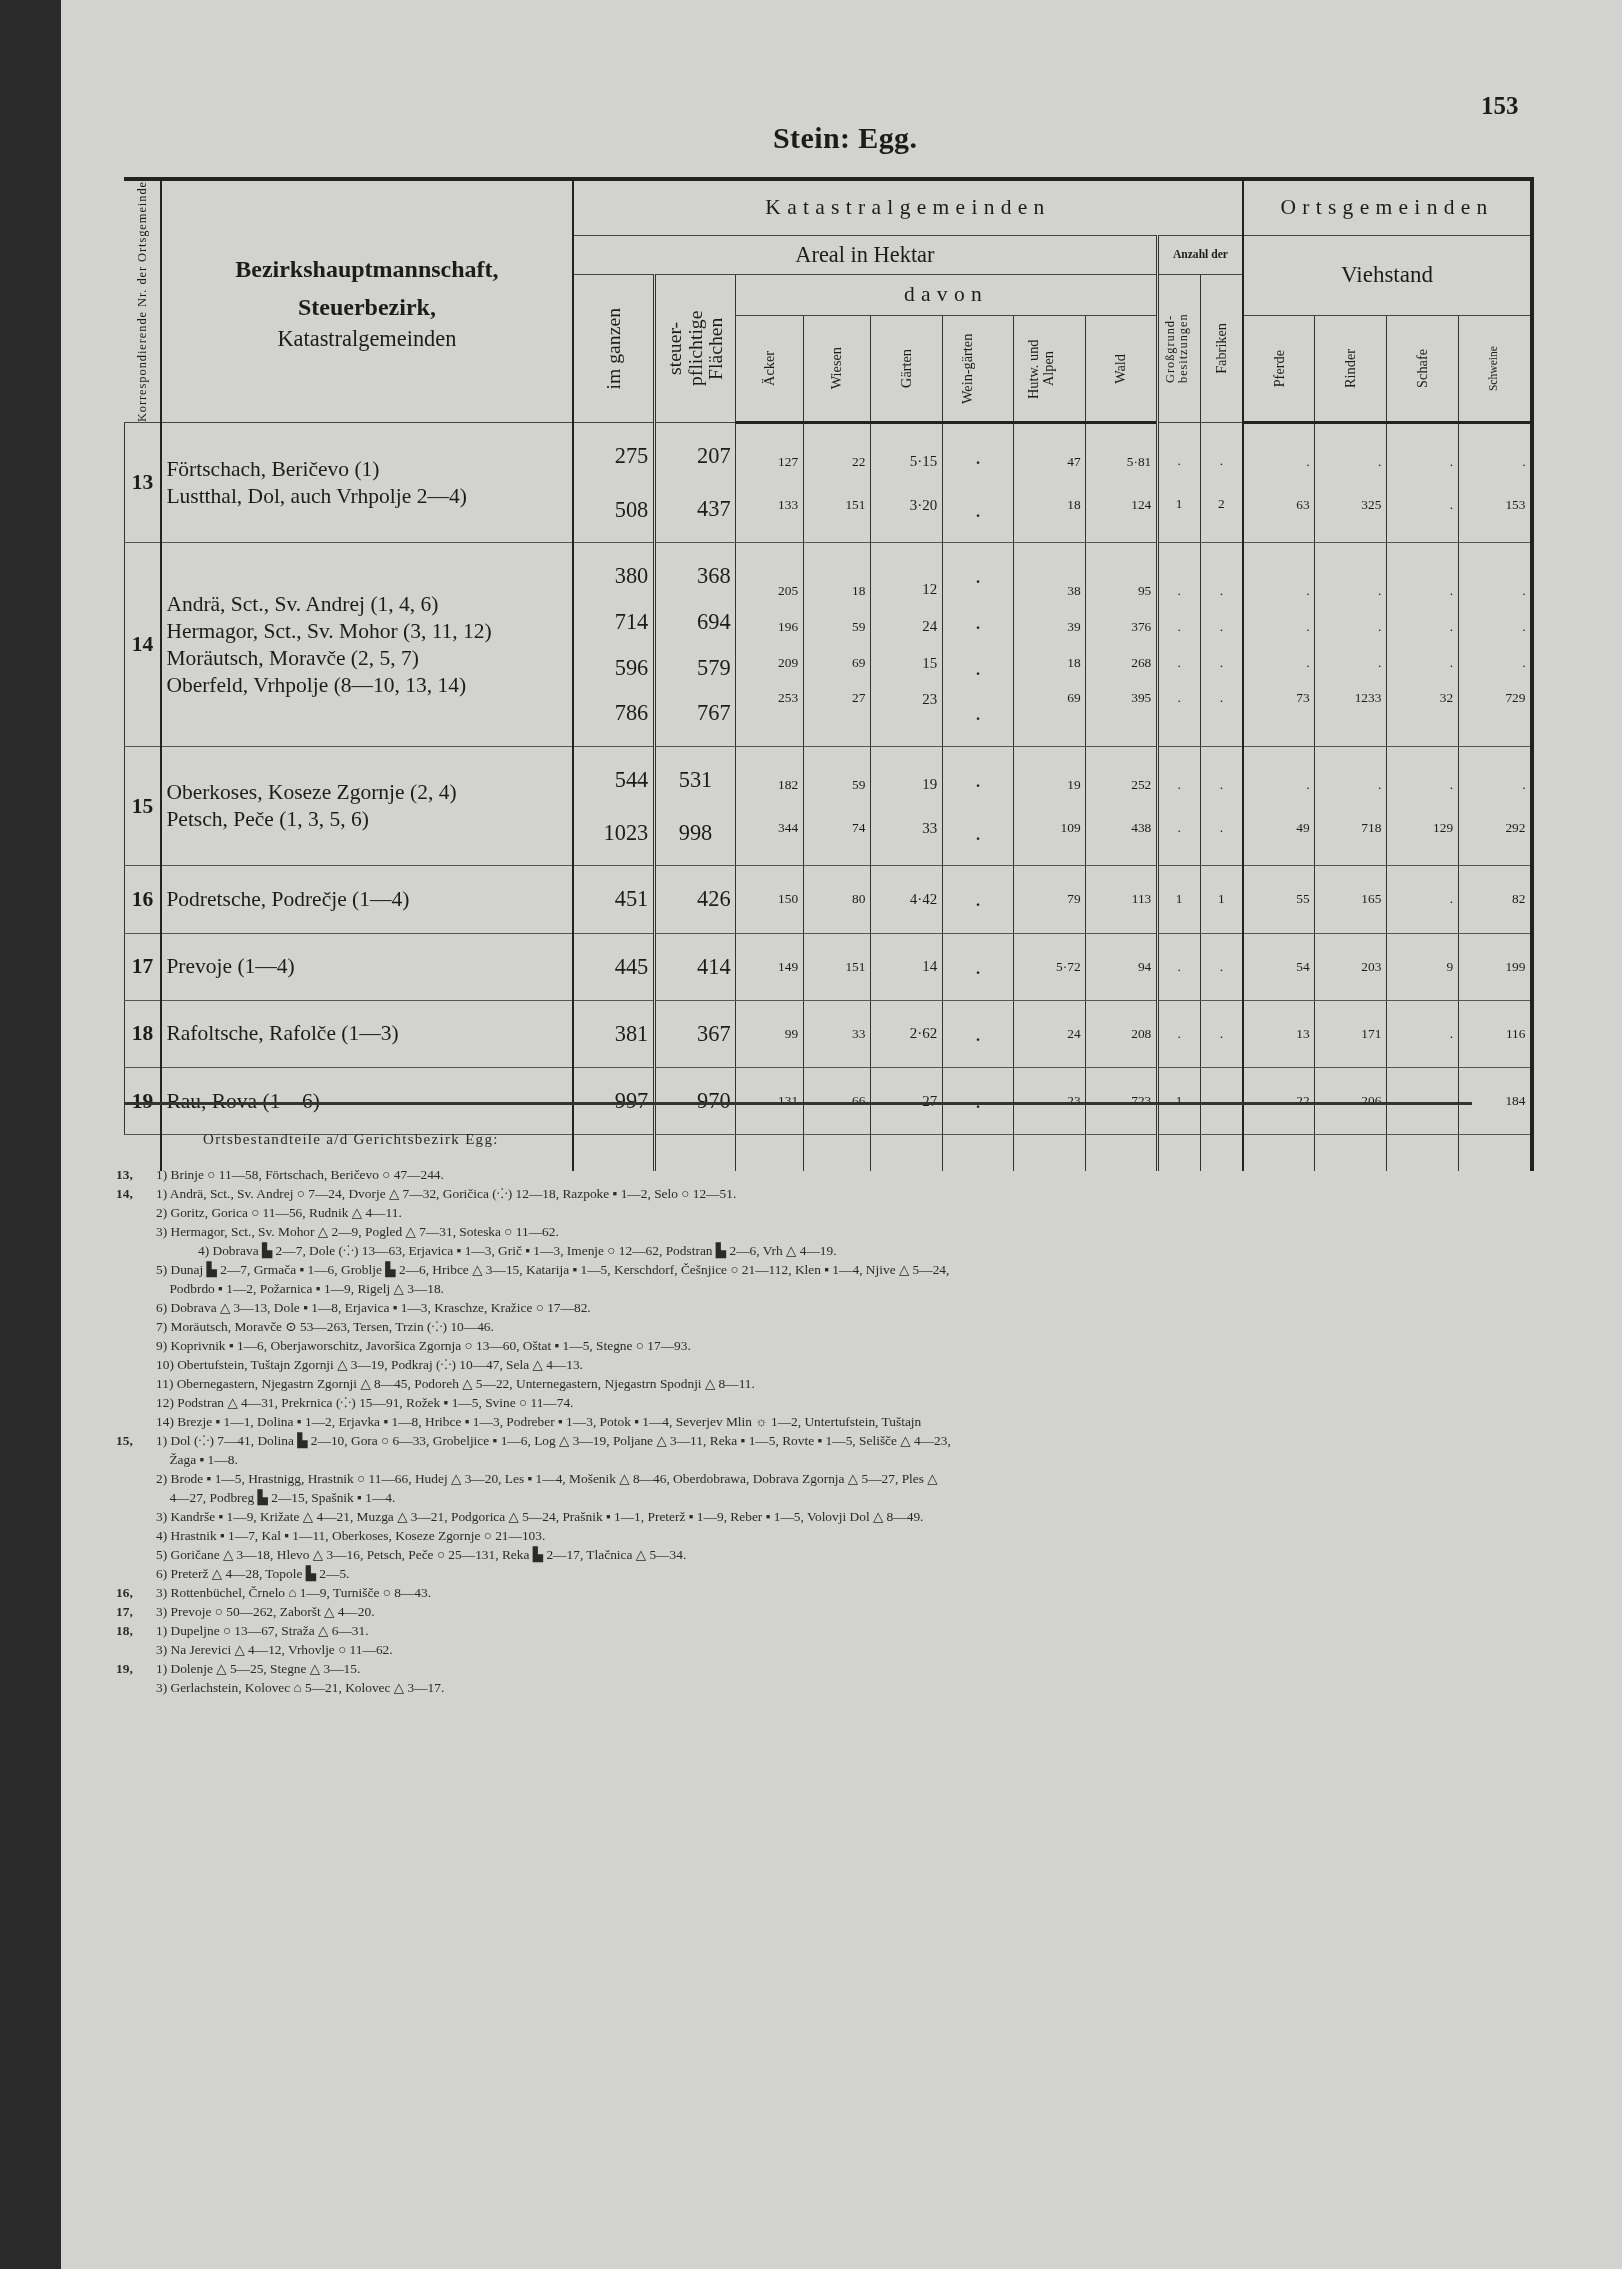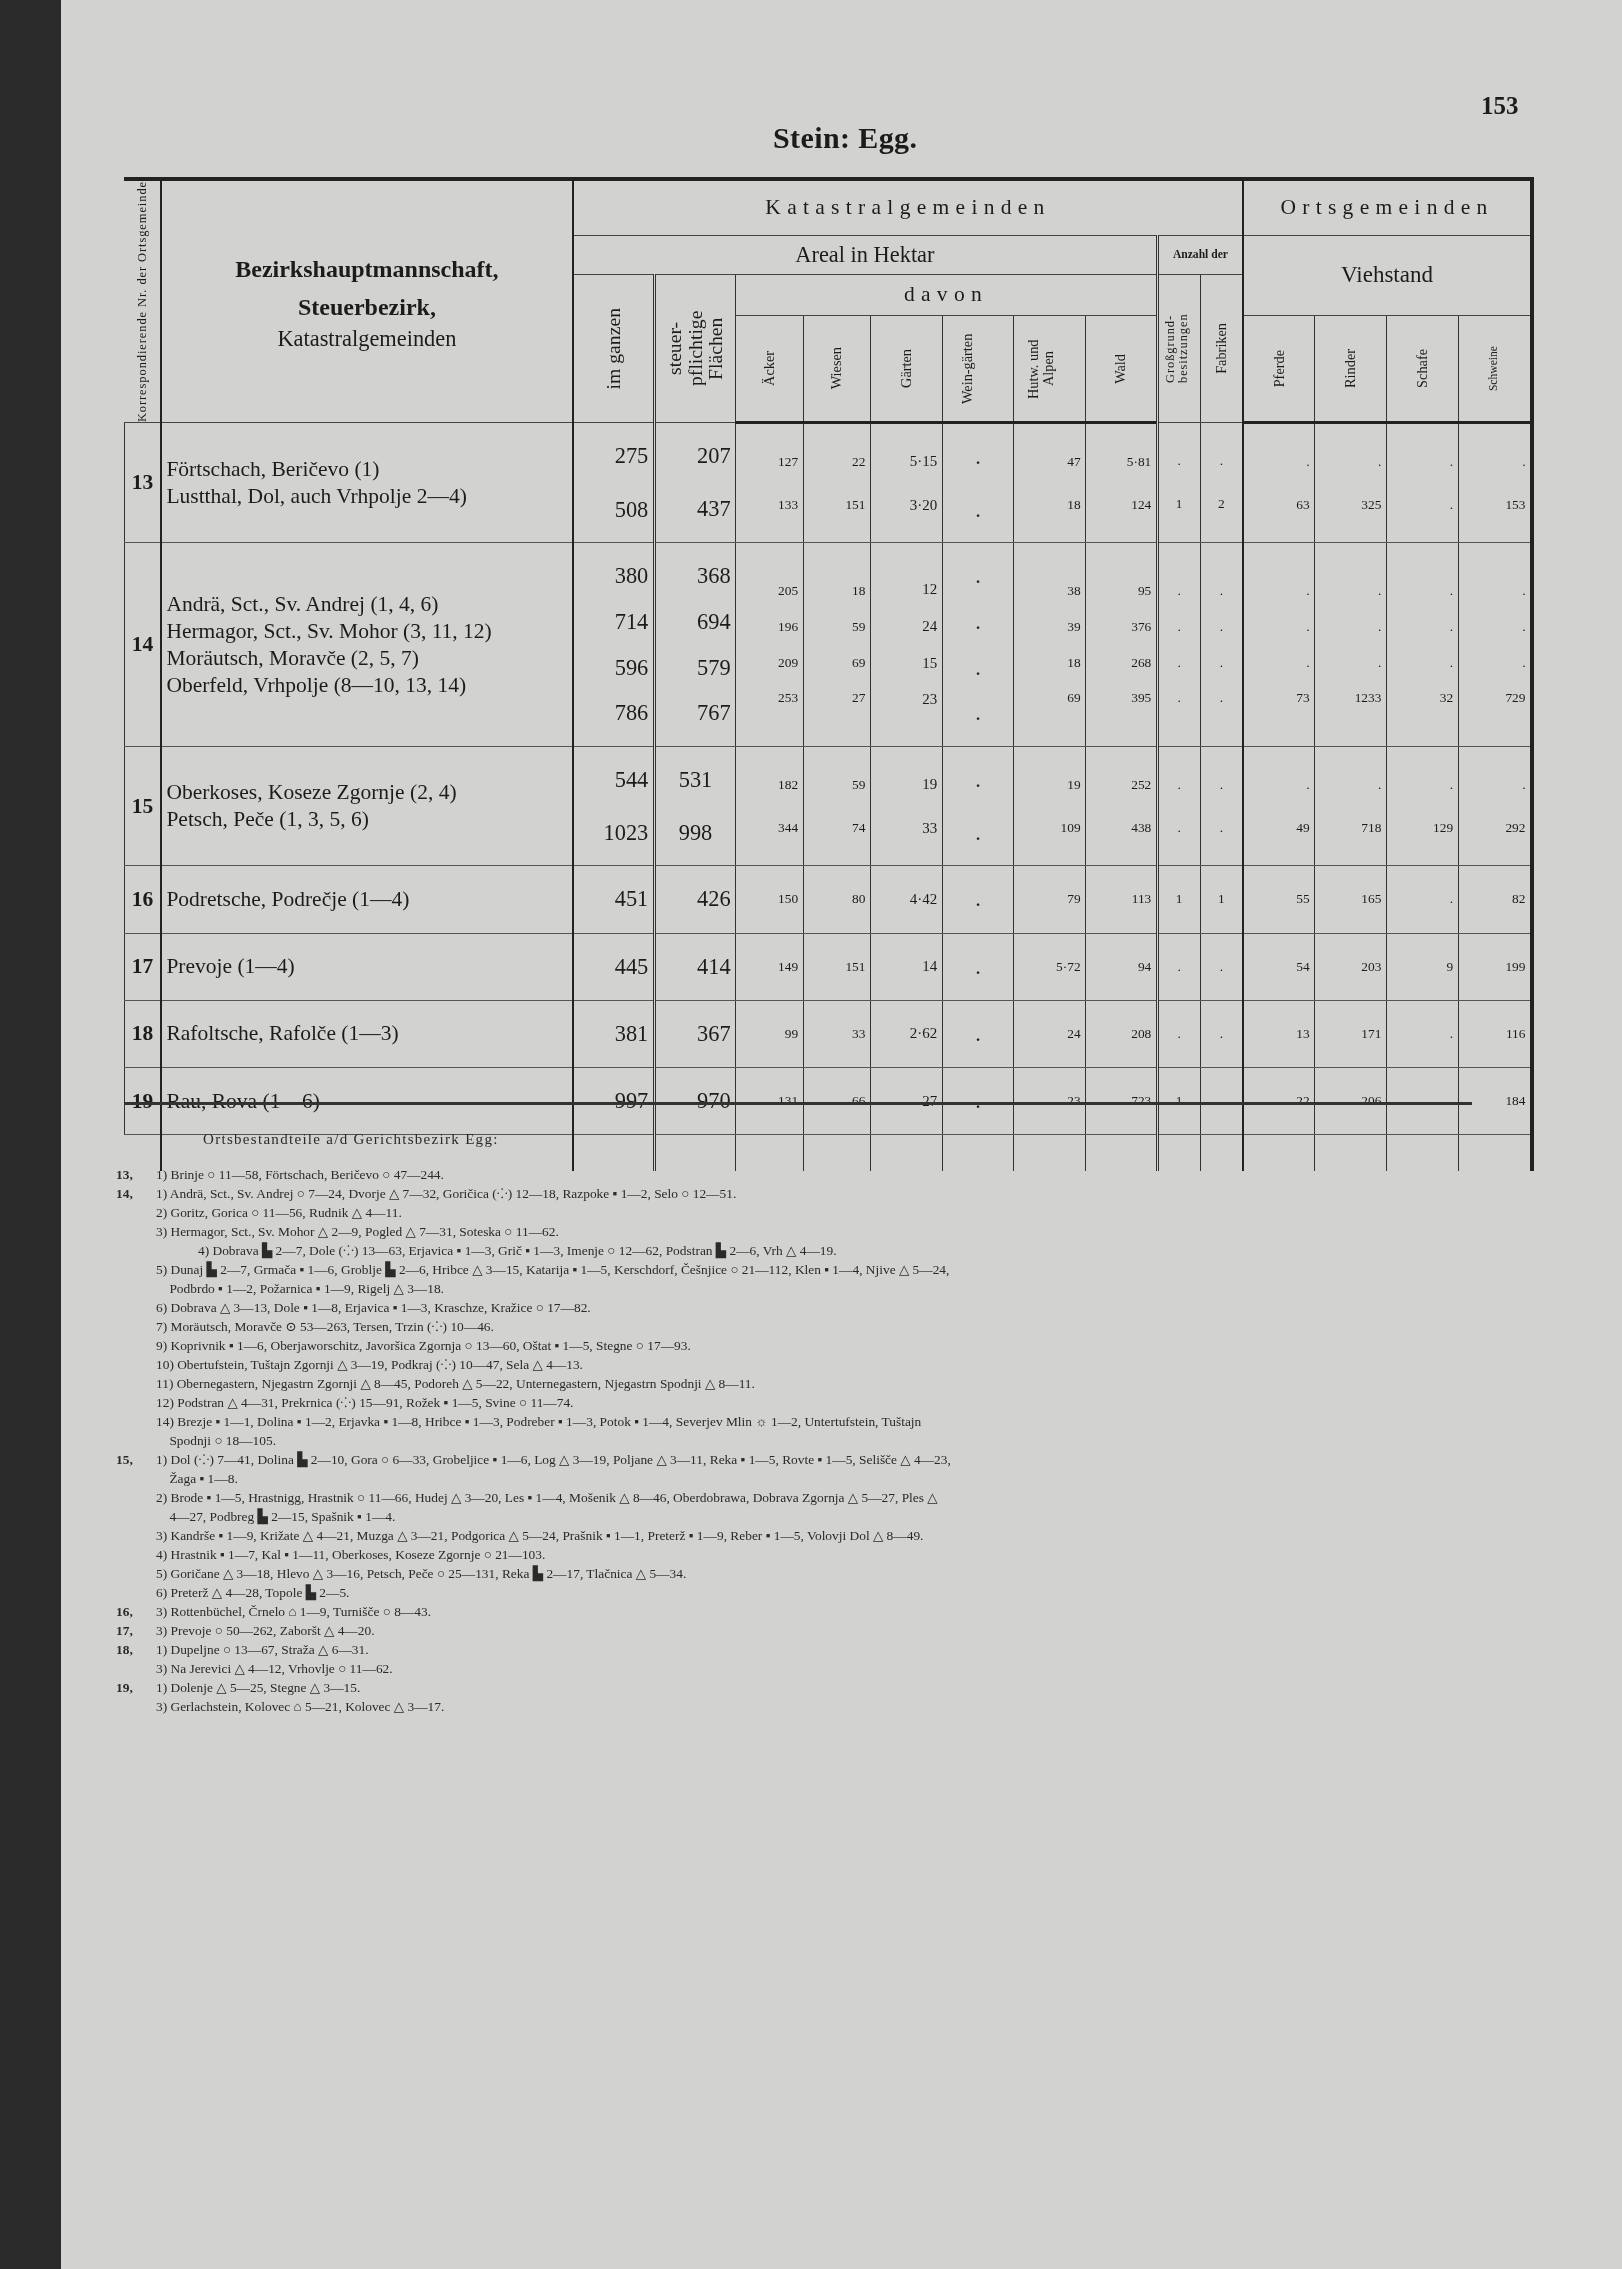--- a/index.html
+++ b/index.html
@@ -851,24 +851,20 @@
       </div>
       <div class="note-row">
         <span class="note-grp"></span>
         <span class="note-body" style="white-space: pre;">12) Podstran △ 4—31, Prekrnica (⁘) 15—91, Rožek ▪ 1—5, Svine ○ 11—74.</span>
       </div>
       <div class="note-row">
         <span class="note-grp"></span>
         <span class="note-body" style="white-space: pre;">14) Brezje ▪ 1—1, Dolina ▪ 1—2, Erjavka ▪ 1—8, Hribce ▪ 1—3, Podreber ▪ 1—3, Potok ▪ 1—4, Severjev Mlin ☼ 1—2, Untertufstein, Tuštajn</span>
       </div>
       <div class="note-row">
-        <span class="note-grp"></span>
-        <span class="note-body" style="white-space: pre;">    Spodnji ○ 18—105.</span>
-      </div>
-      <div class="note-row">
         <span class="note-grp">15,</span>
         <span class="note-body" style="white-space: pre;">1) Dol (⁘) 7—41, Dolina ▙ 2—10, Gora ○ 6—33, Grobeljice ▪ 1—6, Log △ 3—19, Poljane △ 3—11, Reka ▪ 1—5, Rovte ▪ 1—5, Selišče △ 4—23,</span>
       </div>
       <div class="note-row">
         <span class="note-grp"></span>
         <span class="note-body" style="white-space: pre;">    Žaga ▪ 1—8.</span>
       </div>
       <div class="note-row">
         <span class="note-grp"></span>
         <span class="note-body" style="white-space: pre;">2) Brode ▪ 1—5, Hrastnigg, Hrastnik ○ 11—66, Hudej △ 3—20, Les ▪ 1—4, Mošenik △ 8—46, Oberdobrawa, Dobrava Zgornja △ 5—27, Ples △</span>

